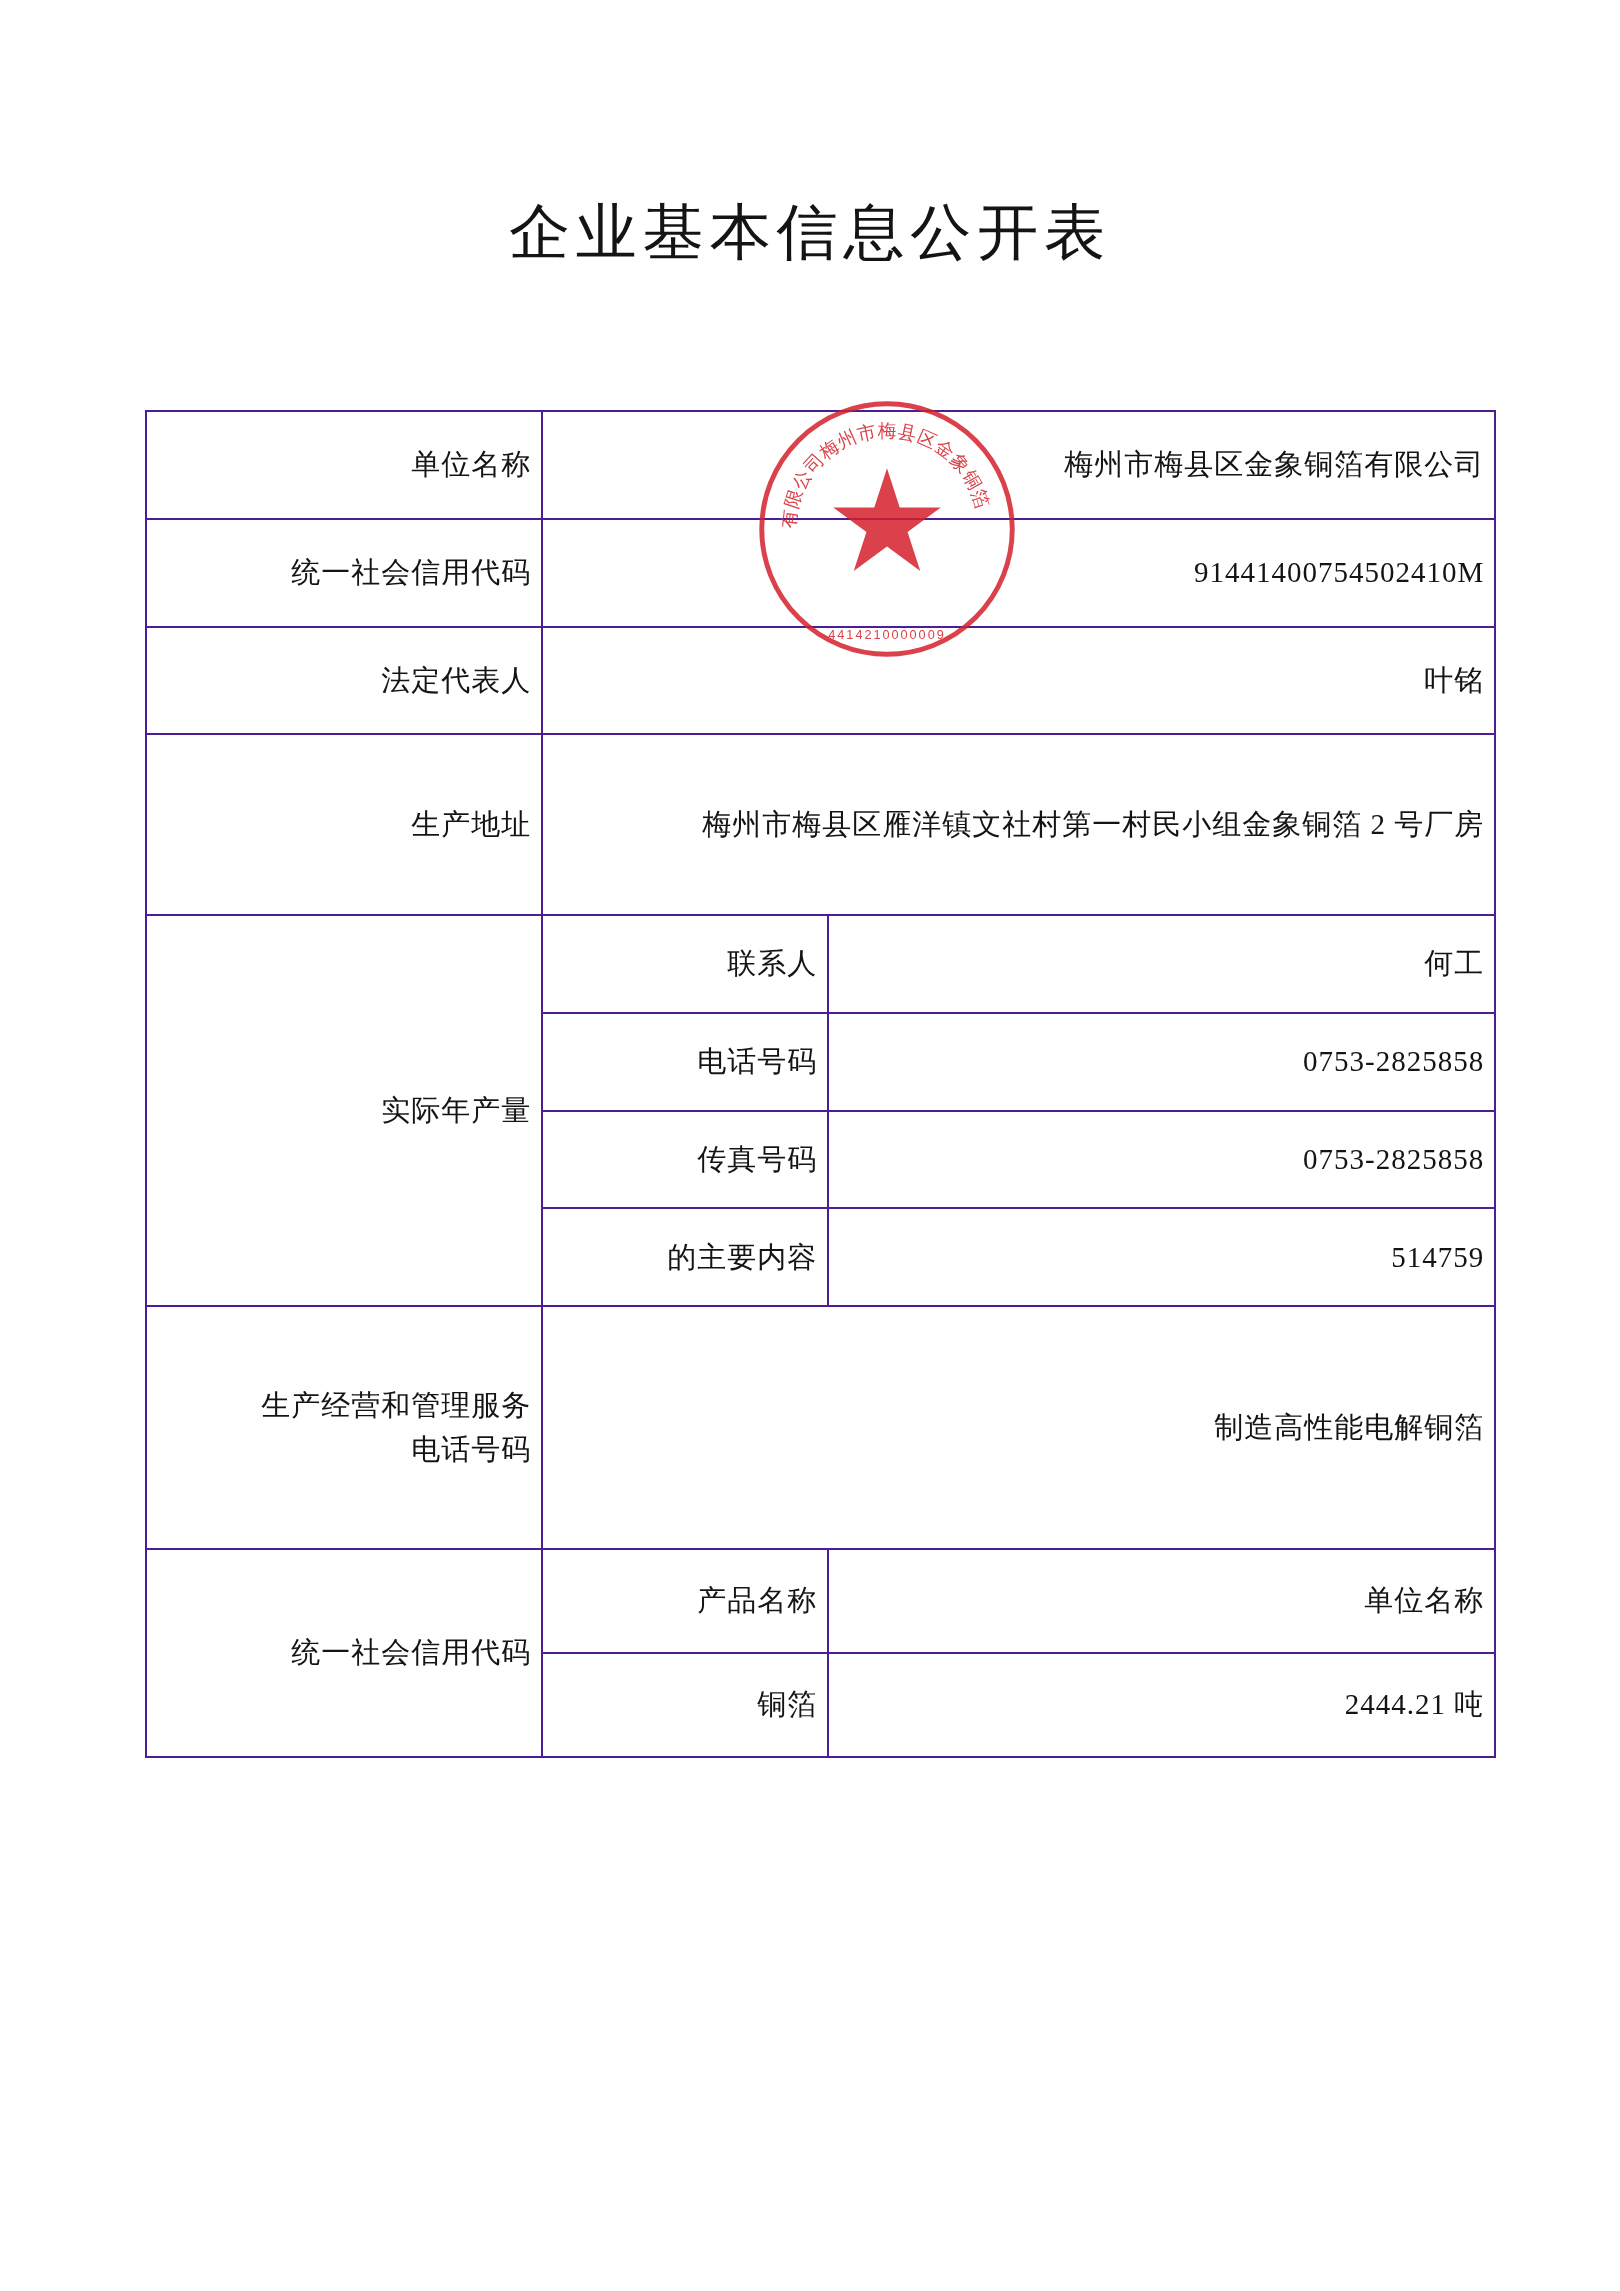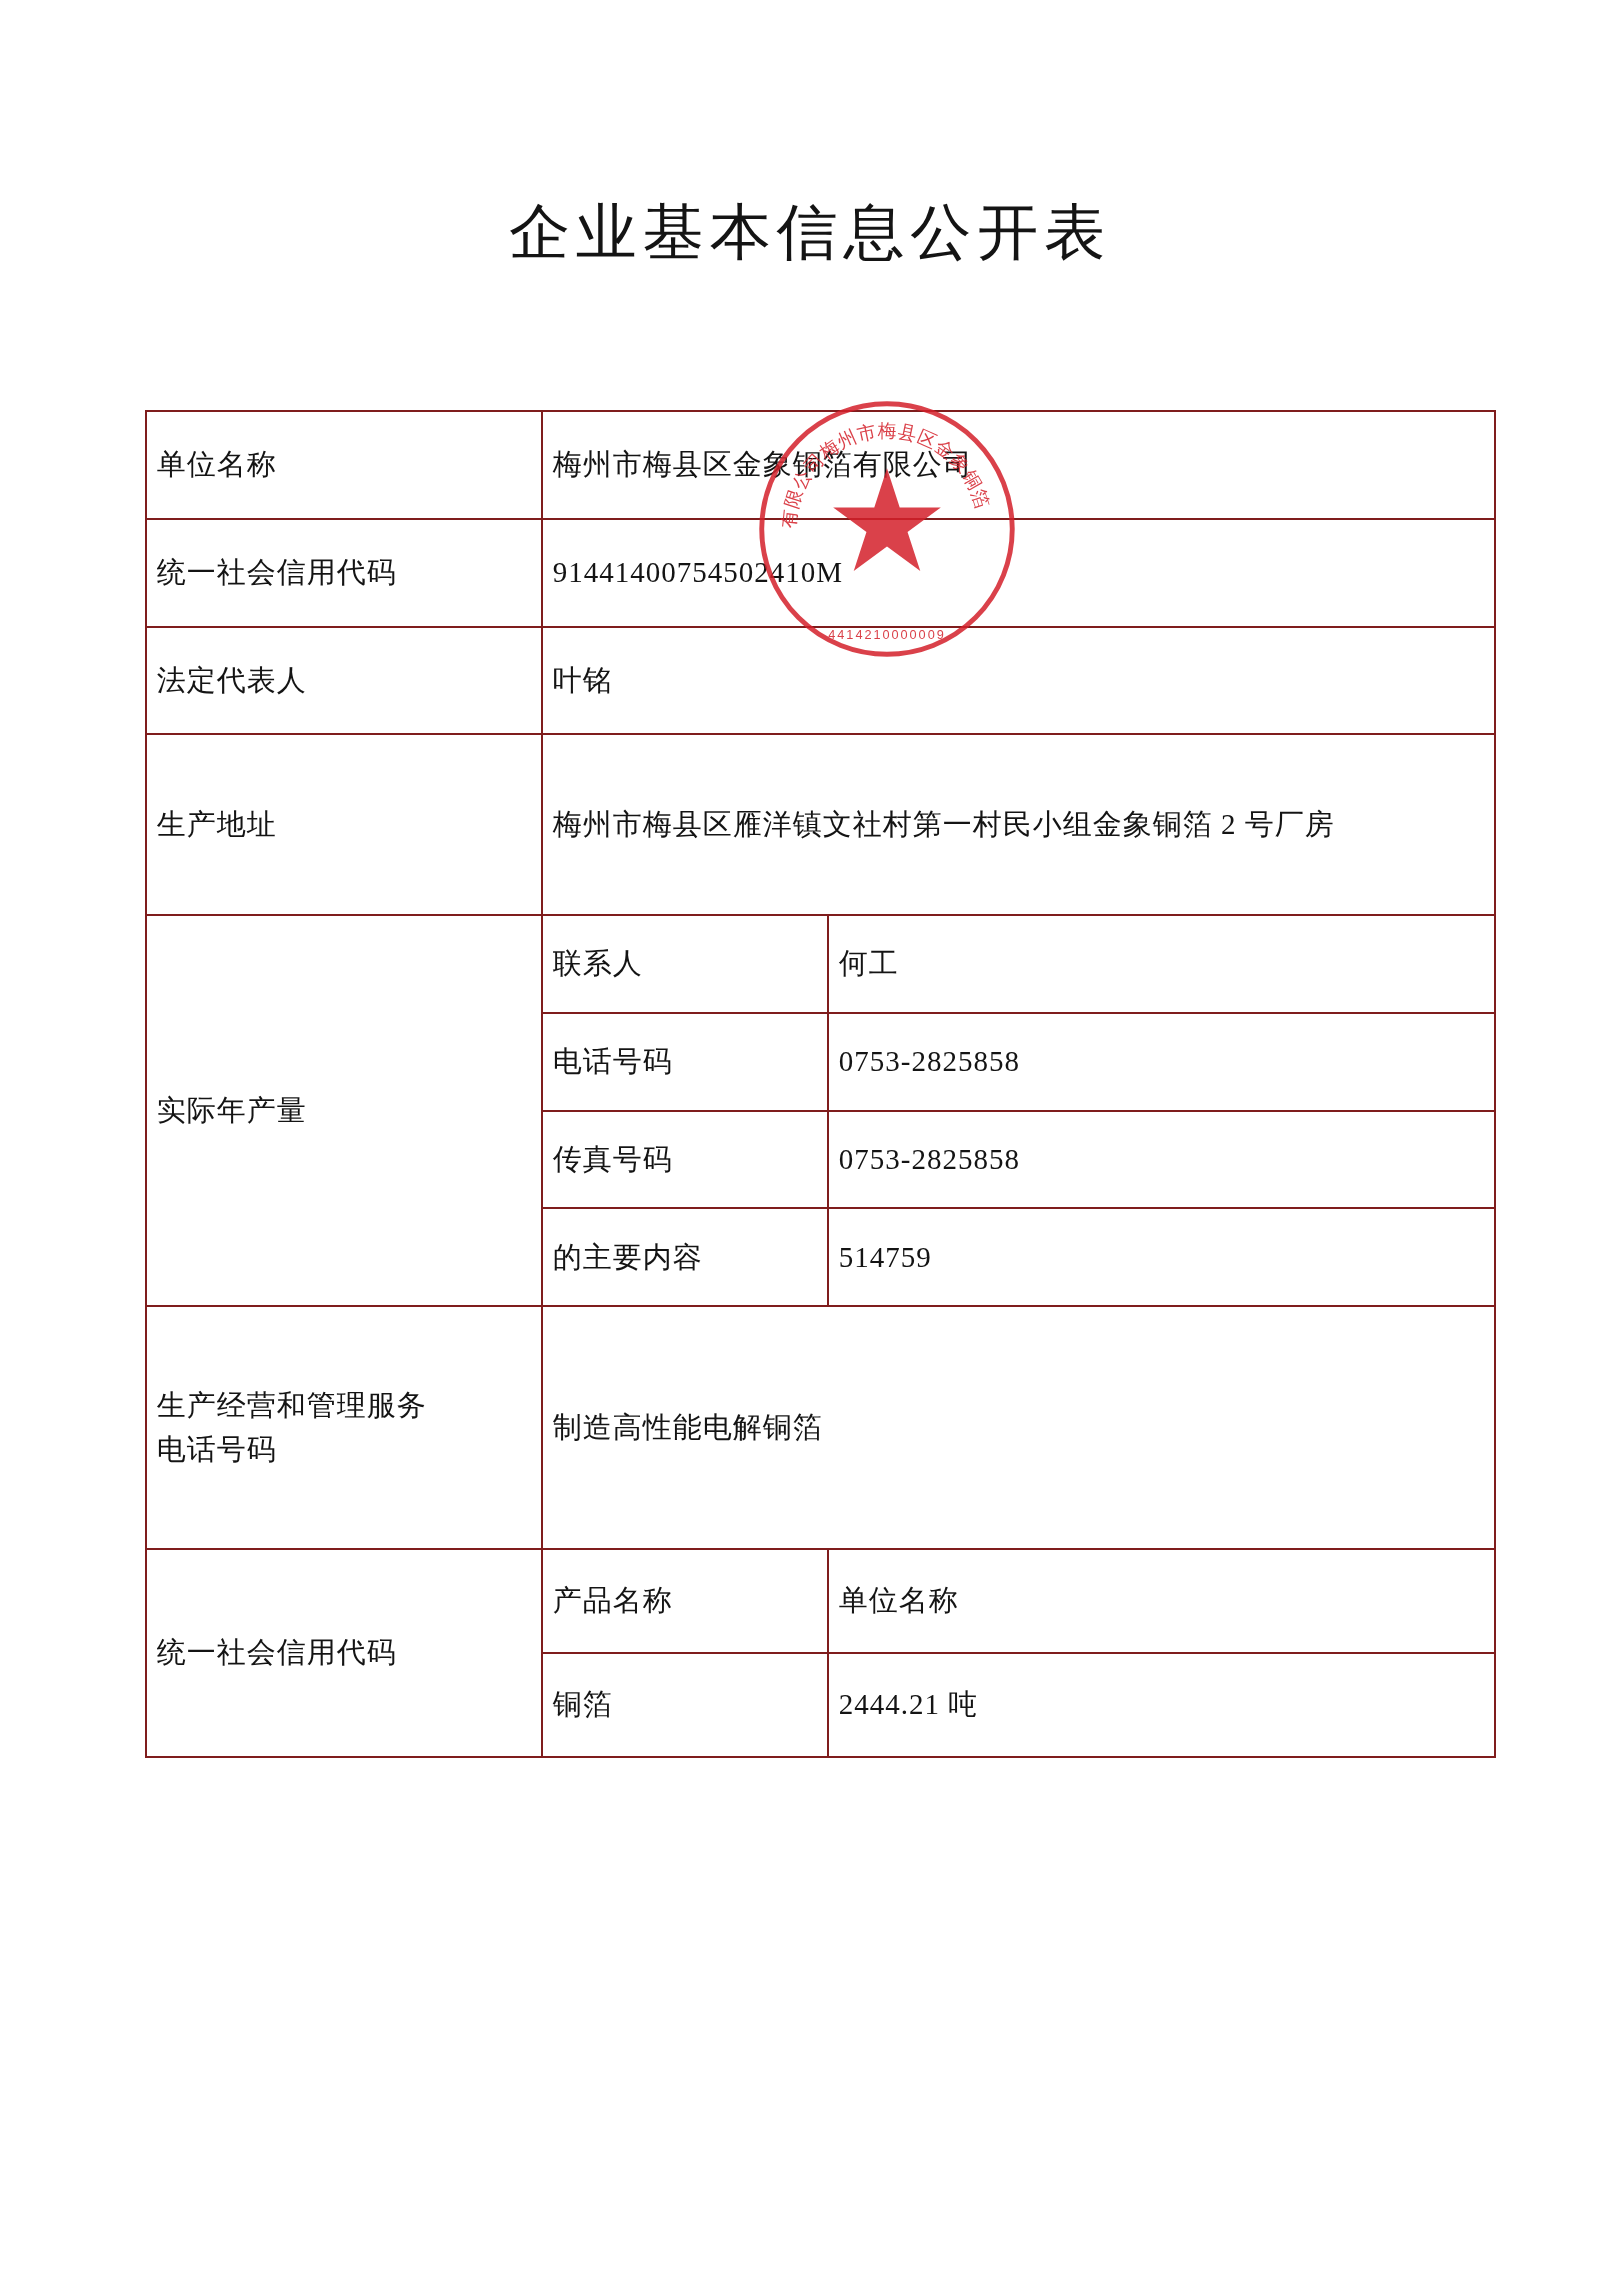--- a/index.html
+++ b/index.html
@@ -38,23 +38,23 @@
     top: 410px;
     left: 145px;
     width: 1350px;
   }
   table.main {
     border-collapse: collapse;
     width: 1350px;
     table-layout: fixed;
   }
   table.main td {
-    border: 2px solid #7f1d1d;
+    border: 2px solid #4c1d95;
     font-size: 29px;
-    text-align: left;
+    text-align: right;
     vertical-align: middle;
     padding: 5.9px 9.8px;
     line-height: 1.5;
     color: #141414;
     letter-spacing: 1px;
   }
   .lbl {
     font-size: 30px;
   }
   .addr-cell {

